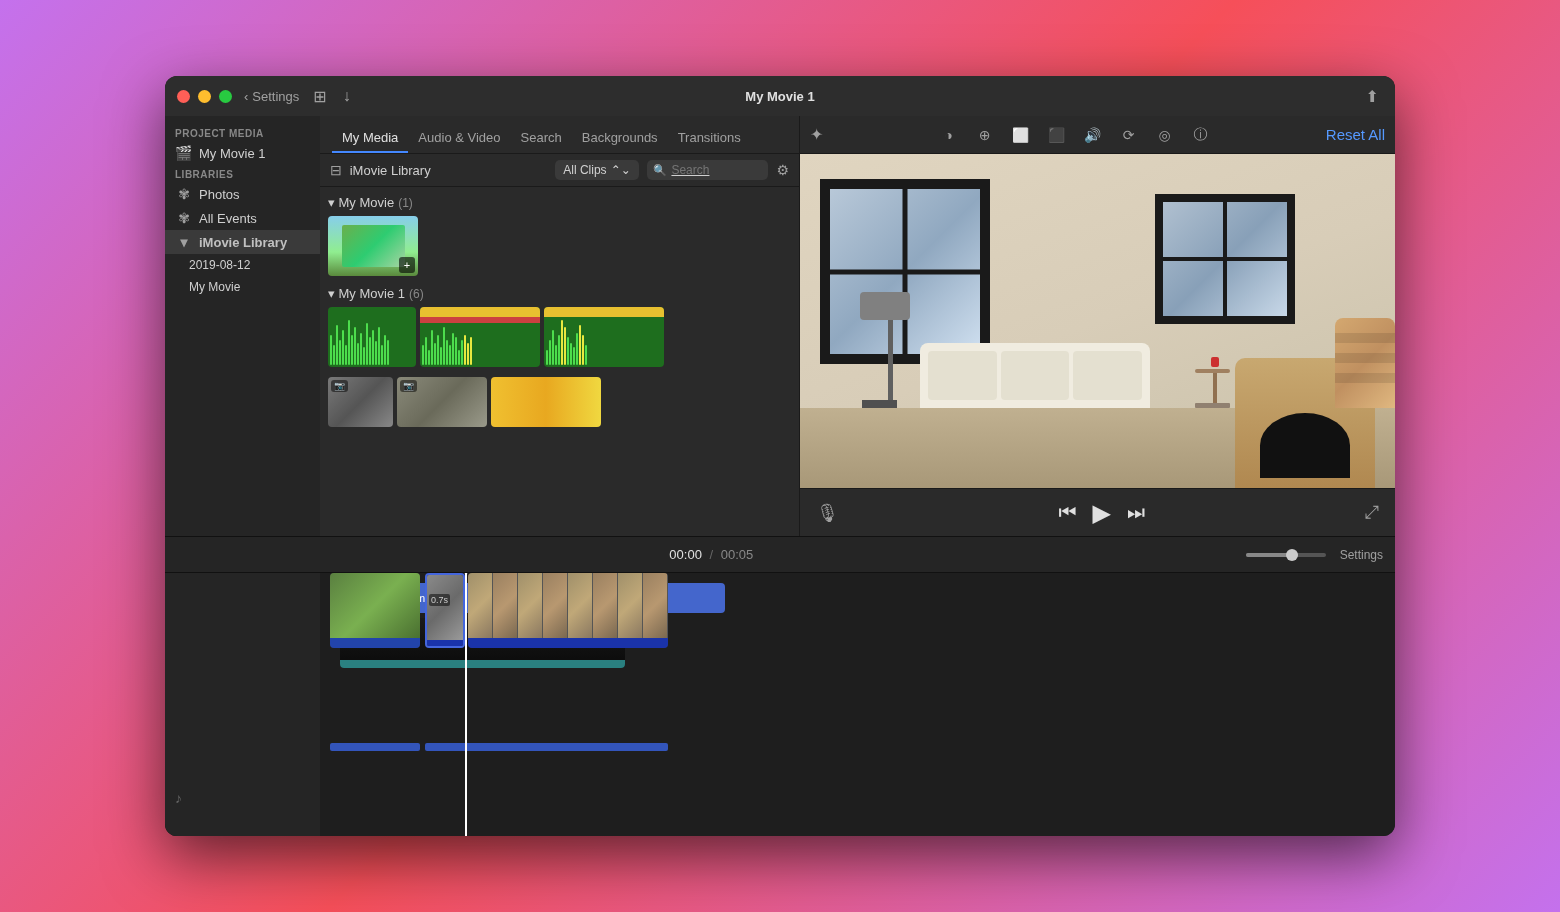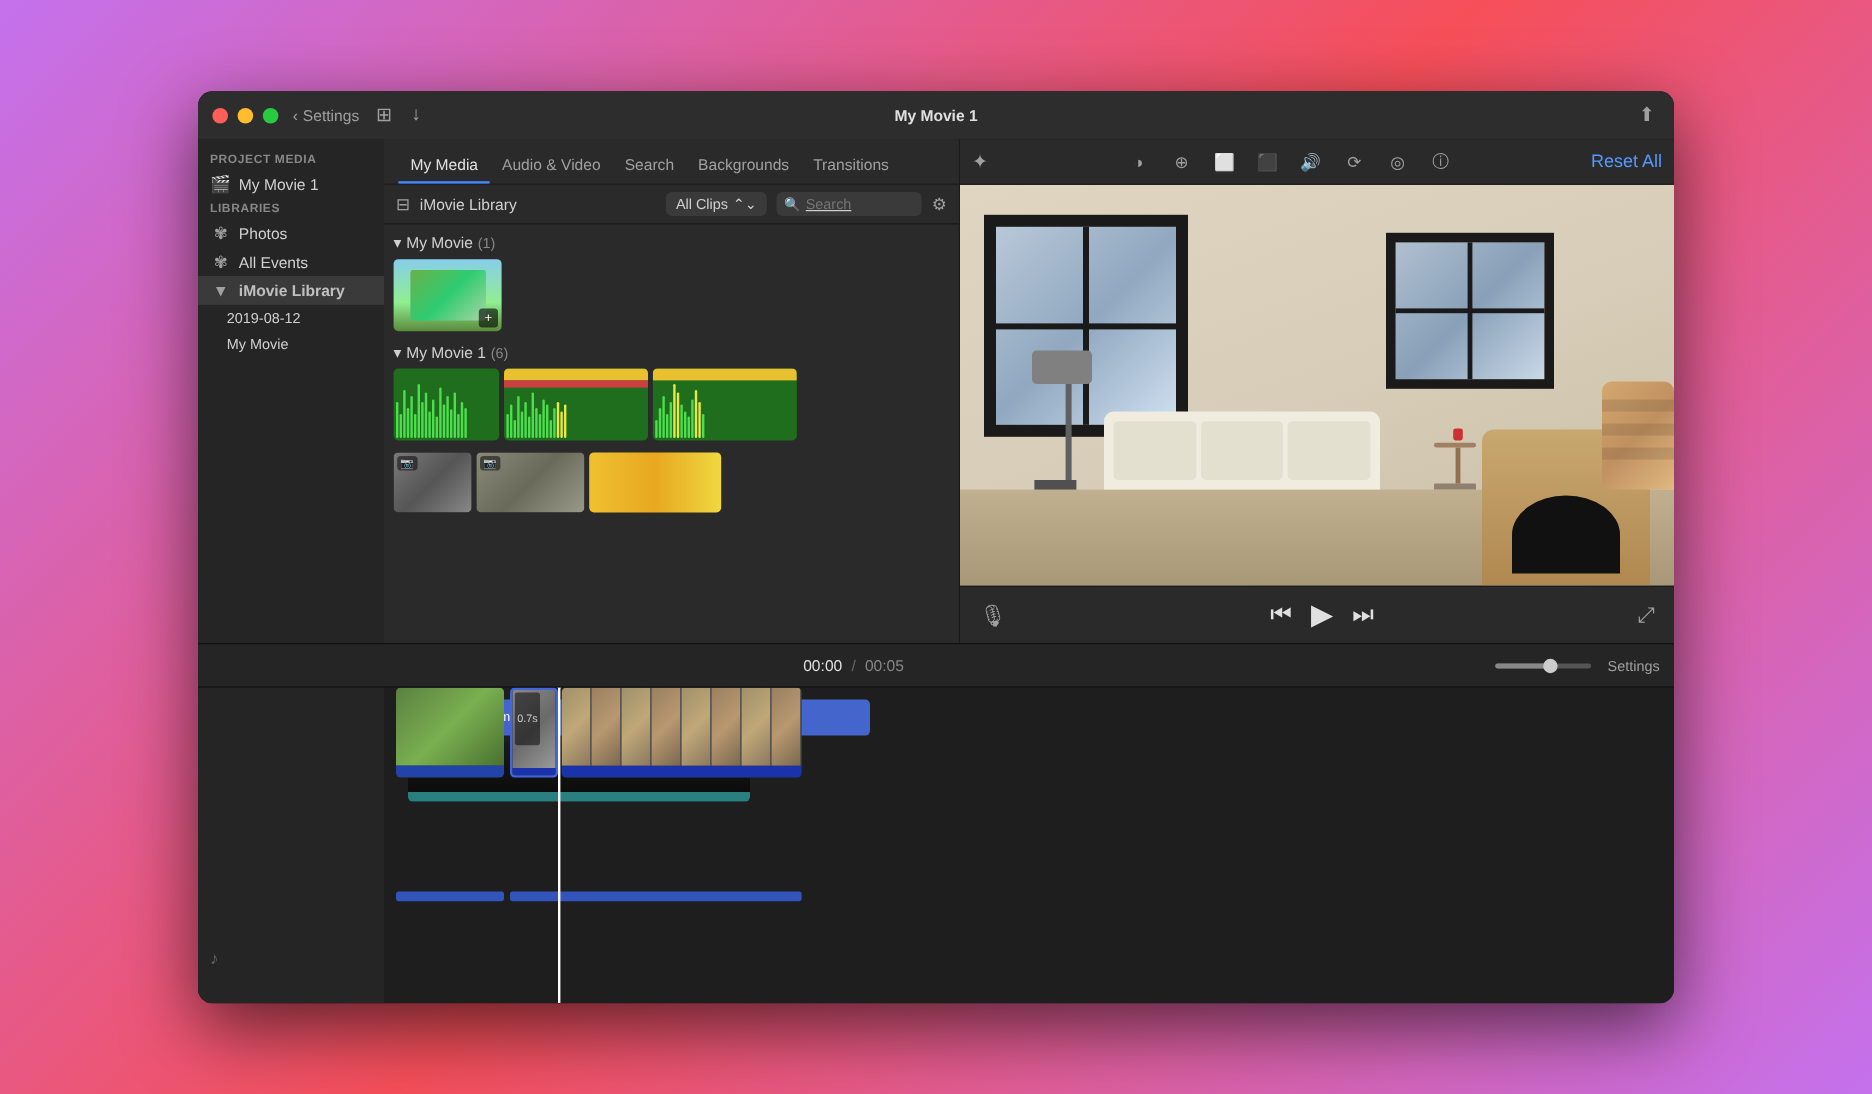--- a/index.html
+++ b/index.html
@@ -572,26 +572,26 @@
       cursor: pointer;
       border: 2px solid #4466dd;
     }
     .video-clip-2-thumb {
       width: 100%;
       height: 65px;
       background: linear-gradient(135deg, #8a8a8a, #6a6a6a, #9a9a9a);
     }
     .clip-time-label {
       position: absolute;
-      top: 2px;
+      top: 19px;
       left: 2px;
       color: #ccc;
       font-size: 9px;
       background: rgba(0,0,0,0.5);
-      padding: 17px 2px;
+      padding: 1px 2px;
       border-radius: 2px;
     }
     .video-clip-3 {
       position: absolute;
       left: 148px;
       width: 200px;
       height: 75px;
       background: #333;
       border-radius: 4px;
       overflow: hidden;

